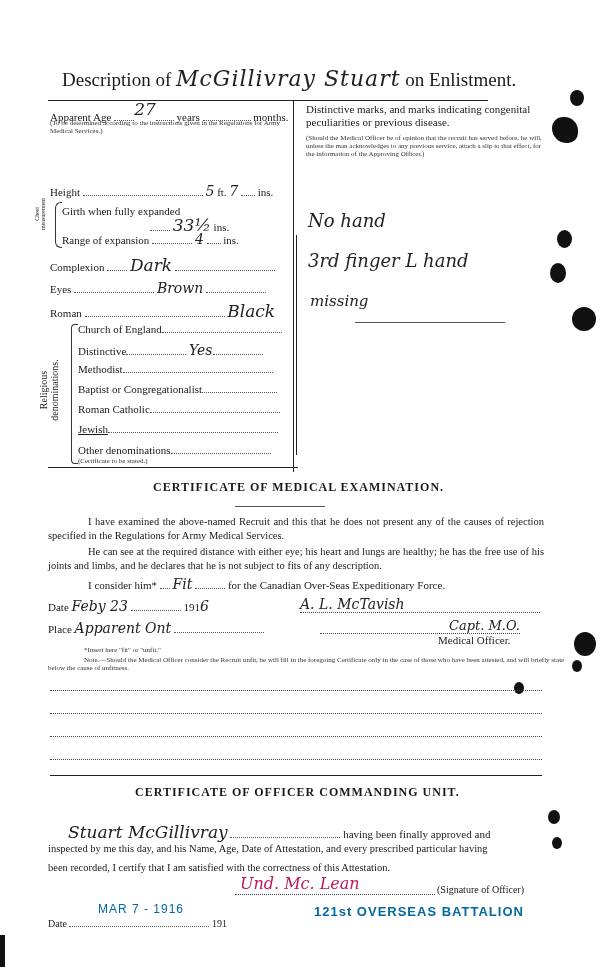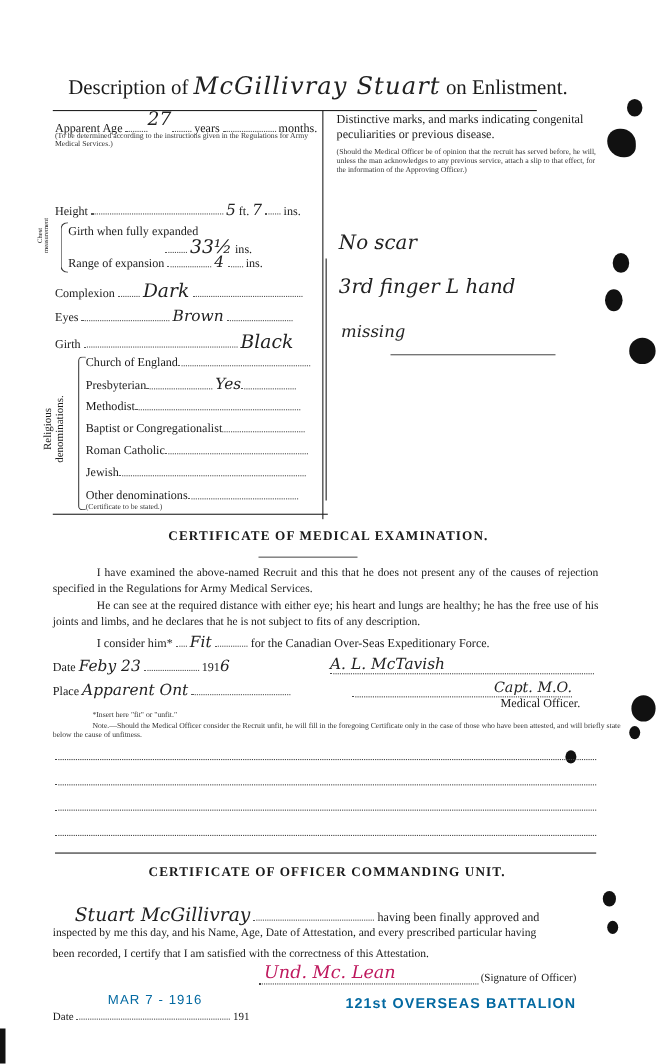--- a/index.html
+++ b/index.html
@@ -82,56 +82,56 @@
   <span class="hw hw-big">Dark</span>
   <span class="dots" style="width:100px;"></span>
 </div>
 <div class="field" style="left:50px; top:280px;">
   <span>Eyes</span>
   <span class="dots" style="width:80px;"></span>
   <span class="hw hw-med">Brown</span>
   <span class="dots" style="width:60px;"></span>
 </div>
 <div class="field" style="left:50px; top:301px;">
-  <span>Girth</span>
+  <span>Roman</span>
   <span class="dots" style="width:140px;"></span>
   <span class="hw hw-big">Black</span>
 </div>
 
 <div class="abs" style="left:38px; top:430px; transform:rotate(-90deg); transform-origin:left top; font-size:10px; line-height:11px; width:80px; text-align:center;">Religious denominations.</div>
 <div class="bracket" style="left:71px; top:324px; height:138px; border-radius:4px 0 0 4px;"></div>
 
 <div class="field" style="left:78px; top:322px;">
   <span>Church of England</span><span class="dots" style="width:120px;"></span>
 </div>
 <div class="field" style="left:78px; top:342px;">
-  <span>Presbyterian</span><span class="dots" style="width:60px;"></span>
+  <span>Distinctive</span><span class="dots" style="width:60px;"></span>
   <span class="hw hw-med">Yes</span><span class="dots" style="width:50px;"></span>
 </div>
 <div class="field" style="left:78px; top:362px;">
   <span>Methodist</span><span class="dots" style="width:150px;"></span>
 </div>
 <div class="field" style="left:78px; top:382px;">
   <span>Baptist or Congregationalist</span><span class="dots" style="width:75px;"></span>
 </div>
 <div class="field" style="left:78px; top:402px;">
   <span>Roman Catholic</span><span class="dots" style="width:130px;"></span>
 </div>
-<div class="field" style="left:78px; top:422px;">
+<div class="field" style="left:78px; top:422px;text-decoration:underline;">
   <span>Jewish</span><span class="dots" style="width:170px;"></span>
 </div>
 <div class="field" style="left:78px; top:443px;">
   <span>Other denominations</span><span class="dots" style="width:100px;"></span>
 </div>
 <div class="abs tiny" style="left:78px; top:457px;">(Certificate to be stated.)</div>
 <div class="rule" style="left:48px; top:467px; width:250px;"></div>
 
 <div class="abs" style="left:306px; top:103px; width:240px; font-size:11px; line-height:13px;">Distinctive marks, and marks indicating congenital peculiarities or previous disease.</div>
 <div class="abs tiny" style="left:306px; top:134px; width:240px;">(Should the Medical Officer be of opinion that the recruit has served before, he will, unless the man acknowledges to any previous service, attach a slip to that effect, for the information of the Approving Officer.)</div>
-<div class="abs hw" style="left:308px; top:210px; font-size:18px;">No scar</div>
+<div class="abs hw" style="left:308px; top:210px; font-size:18px;">No hand</div>
 <div class="abs hw" style="left:308px; top:250px; font-size:18px;">3rd finger L hand</div>
 <div class="abs hw" style="left:310px; top:292px; font-size:15px;">missing</div>
 <div class="rule" style="left:355px; top:322px; width:150px; background:#555;"></div>
 
 <div class="blot" style="left:570px; top:90px; width:14px; height:16px;"></div>
 <div class="blot" style="left:552px; top:117px; width:26px; height:26px; border-radius:45% 55% 40% 60%;"></div>
 <div class="blot" style="left:557px; top:230px; width:15px; height:18px;"></div>
 <div class="blot" style="left:550px; top:263px; width:16px; height:20px;"></div>
 <div class="blot" style="left:572px; top:307px; width:24px; height:24px;"></div>
 <div class="blot" style="left:574px; top:632px; width:22px; height:24px;"></div>
@@ -161,21 +161,21 @@
   <span>191</span><span class="hw hw-med">6</span>
 </div>
 <div class="abs hw" style="left:300px; top:596px; font-size:14px; border-bottom:1px dotted #444; width:240px;">A. L. McTavish</div>
 
 <div class="field" style="left:48px; top:620px;">
   <span>Place</span>
   <span class="hw hw-med">Apparent Ont</span>
   <span class="dots" style="width:90px;"></span>
 </div>
 <div class="abs hw" style="left:320px; top:618px; font-size:13px; border-bottom:1px dotted #444; width:200px; text-align:right;">Capt. M.O.</div>
-<div class="abs" style="left:455px; top:634px; font-size:11px;">Medical Officer.</div>
+<div class="abs" style="left:438px; top:634px; font-size:11px;">Medical Officer.</div>
 
 <div class="abs tiny" style="left:84px; top:646px;">*Insert here "fit" or "unfit."</div>
 <div class="abs tiny" style="left:48px; top:656px; width:520px; text-indent:36px;">Note.—Should the Medical Officer consider the Recruit unfit, he will fill in the foregoing Certificate only in the case of those who have been attested, and will briefly state below the cause of unfitness.</div>
 
 <div class="dotline" style="left:50px; top:690px; width:492px;"></div>
 <div class="dotline" style="left:50px; top:713px; width:492px;"></div>
 <div class="dotline" style="left:50px; top:736px; width:492px;"></div>
 <div class="dotline" style="left:50px; top:759px; width:492px;"></div>
 <div class="rule" style="left:50px; top:775px; width:492px;"></div>
 

